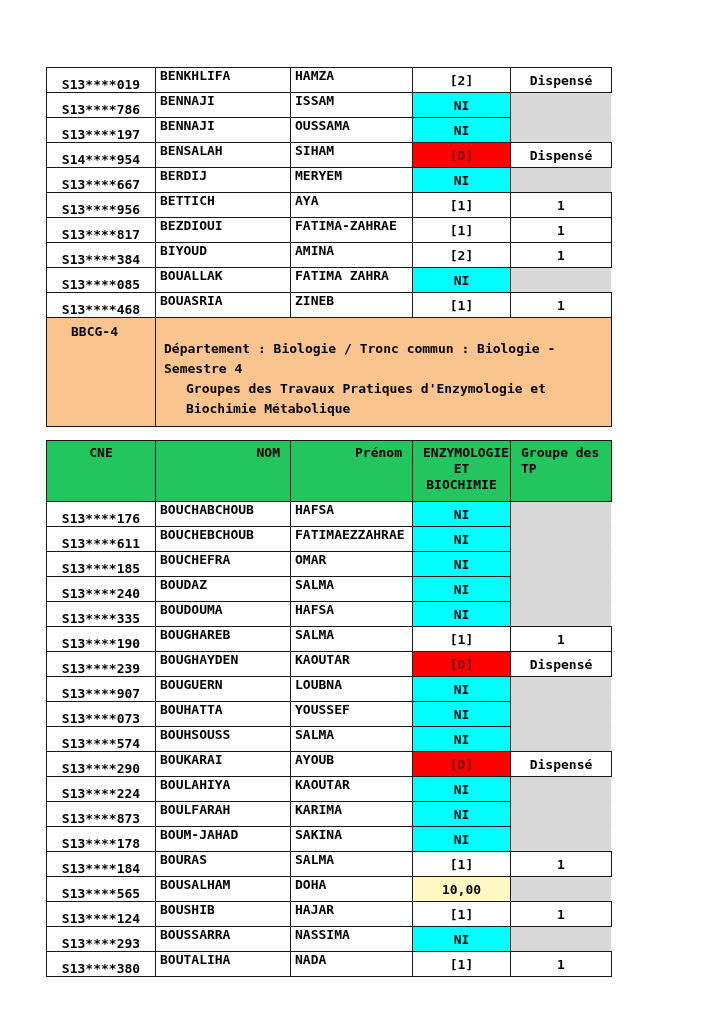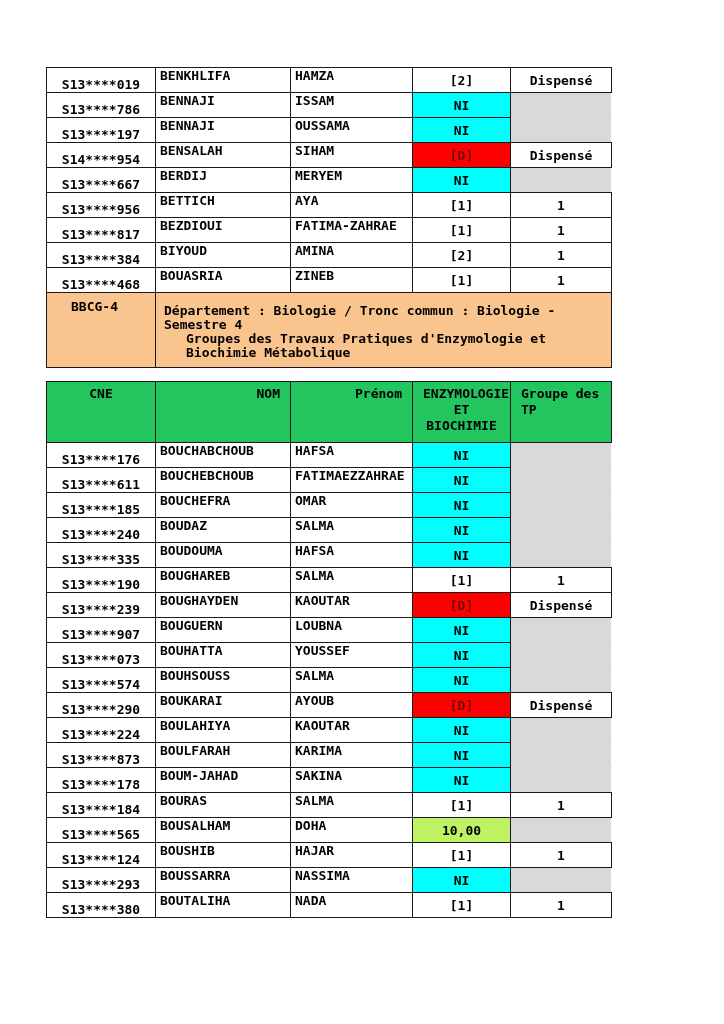--- a/index.html
+++ b/index.html
@@ -19,28 +19,28 @@
 
   
   tr.data-row td { height:24px; padding:0 4px; }
   td.cne    { text-align:center; vertical-align:bottom; padding-bottom:2px; }
   td.nom, td.prenom { text-align:left; vertical-align:top; padding-top:1px; padding-left:5px; }
   td.note   { text-align:center; vertical-align:middle; padding:0 5px; }
   td.groupe { text-align:center; vertical-align:middle; }
 
   td.note.note-ni    { background:#00ffff; }
   td.note.note-d     { background:#ff0000; color:#6e0a00; }
-  td.note.note-score { background:#bef264; }
+  td.note.note-score { background:#fef9c3; }
   td.groupe.empty    { background:#d9d9d9; border-right-color:#ffffff; }
   td.groupe.empty.empty-below { border-bottom-color:#d9d9d9; }
 
   
   tr.section-row td { background:#fac48f; vertical-align:top; }
   td.sec-code { padding:6px 6px 0 24px; text-align:left; font-size:13px; }
-  td.sec-text { padding:11px 8px 7px 8px; font-size:13px; line-height:14px; }
+  td.sec-text { padding:21px 8px 7px 8px; font-size:13px; line-height:20px; }
   .sec-line2  { padding-left:22px; }
 
   
   table.t2 { margin-top:13px; }
   tr.head-row th { background:#22c55e; vertical-align:top; height:52px; padding:4px 10px; line-height:16px; }
   th.h-cne    { text-align:center; }
   th.h-nom    { text-align:right; }
   th.h-prenom { text-align:right; padding-right:8px; }
   th.h-note   { text-align:center; padding:4px 5px; }
   th.h-groupe { text-align:left; padding-left:7px; }
@@ -118,20 +118,27 @@
           </tr>
 
           <tr class="data-row">
             <td class="cne">S13****384</td>
             <td class="nom">BIYOUD</td>
             <td class="prenom">AMINA</td>
             <td class="note note-plain">[2]</td>
             <td class="groupe">1</td>
           </tr>
 
+          <tr class="data-row">
+            <td class="cne">S13****085</td>
+            <td class="nom">BOUALLAK</td>
+            <td class="prenom">FATIMA ZAHRA</td>
+            <td class="note note-ni">NI</td>
+            <td class="groupe empty"></td>
+          </tr>
 
           <tr class="data-row">
             <td class="cne">S13****468</td>
             <td class="nom">BOUASRIA</td>
             <td class="prenom">ZINEB</td>
             <td class="note note-plain">[1]</td>
             <td class="groupe">1</td>
           </tr>
 
         <tr class="section-row">

